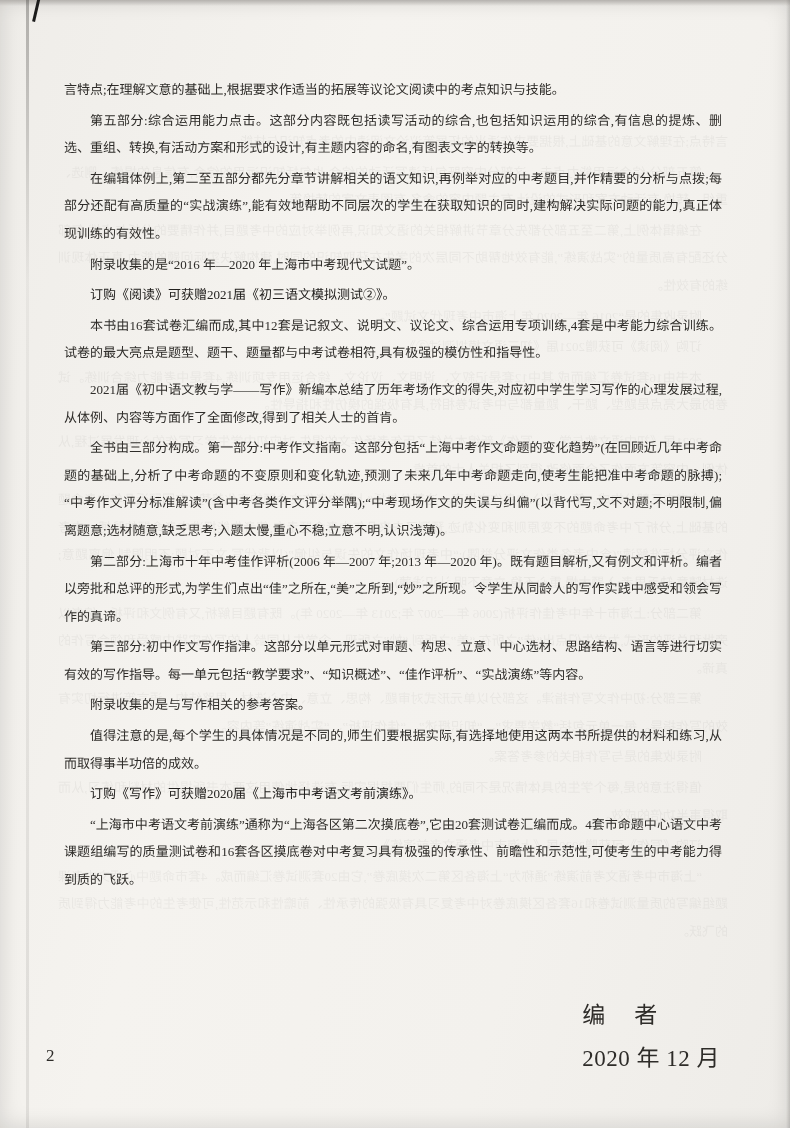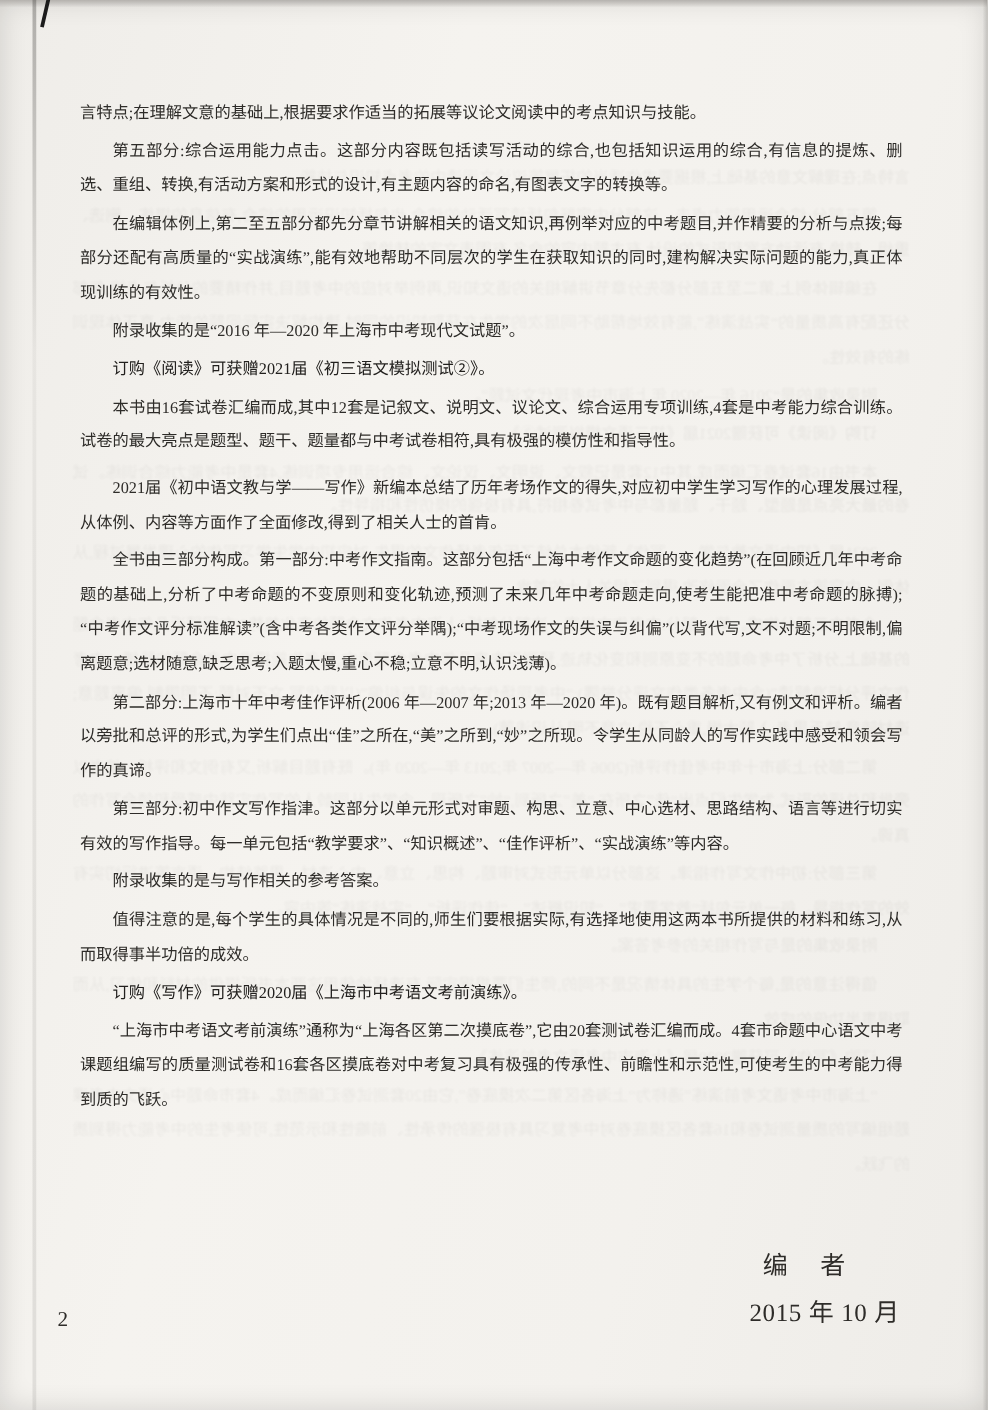--- a/index.html
+++ b/index.html
@@ -61,23 +61,23 @@
     margin: 0 0 3px 0;
     text-indent: 2em;
   }
   .para.no-indent { text-indent: 0; }
   .para.bold { font-weight: normal; color: #22201e; }
   .para.gap-top { margin-top: 9px; }
   .signature {
     position: absolute;
     right: 70px;
     top: 996px;
-    text-align: center;
+    text-align: left;
     color: #2e2c29;
-    font-size: 20px;
+    font-size: 23px;
   }
   .sig-name {
     padding-right: 30px;
     letter-spacing: 3px;
     margin-bottom: 9px;
   }
   .sig-date { letter-spacing: 0.5px; }
   .page-num {
     position: absolute;
     left: 46px;
@@ -119,21 +119,21 @@
     <p class="para">第二部分:上海市十年中考佳作评析(2006 年—2007 年;2013 年—2020 年)。既有题目解析,又有例文和评析。编者以旁批和总评的形式,为学生们点出“佳”之所在,“美”之所到,“妙”之所现。令学生从同龄人的写作实践中感受和领会写作的真谛。</p>
     <p class="para">第三部分:初中作文写作指津。这部分以单元形式对审题、构思、立意、中心选材、思路结构、语言等进行切实有效的写作指导。每一单元包括“教学要求”、“知识概述”、“佳作评析”、“实战演练”等内容。</p>
     <p class="para">附录收集的是与写作相关的参考答案。</p>
     <p class="para">值得注意的是,每个学生的具体情况是不同的,师生们要根据实际,有选择地使用这两本书所提供的材料和练习,从而取得事半功倍的成效。</p>
     <p class="para bold">订购《写作》可获赠2020届《上海市中考语文考前演练》。</p>
     <p class="para">“上海市中考语文考前演练”通称为“上海各区第二次摸底卷”,它由20套测试卷汇编而成。4套市命题中心语文中考课题组编写的质量测试卷和16套各区摸底卷对中考复习具有极强的传承性、前瞻性和示范性,可使考生的中考能力得到质的飞跃。</p>
   </div>
 
   <div class="signature">
     <div class="sig-name">编　者</div>
-    <div class="sig-date">2015 年 10 月</div>
+    <div class="sig-date">2020 年 12 月</div>
   </div>
 
   <div class="page-num">2</div>
 <div class="content ghost" aria-hidden="true">
     <p class="para no-indent">言特点;在理解文意的基础上,根据要求作适当的拓展等议论文阅读中的考点知识与技能。</p>
     <p class="para">第五部分:综合运用能力点击。这部分内容既包括读写活动的综合,也包括知识运用的综合,有信息的提炼、删选、重组、转换,有活动方案和形式的设计,有主题内容的命名,有图表文字的转换等。</p>
     <p class="para">在编辑体例上,第二至五部分都先分章节讲解相关的语文知识,再例举对应的中考题目,并作精要的分析与点拨;每部分还配有高质量的“实战演练”,能有效地帮助不同层次的学生在获取知识的同时,建构解决实际问题的能力,真正体现训练的有效性。</p>
     <p class="para">附录收集的是“2016 年—2020 年上海市中考现代文试题”。</p>
     <p class="para bold">订购《阅读》可获赠2021届《初三语文模拟测试②》。</p>
     <p class="para">本书由16套试卷汇编而成,其中12套是记叙文、说明文、议论文、综合运用专项训练,4套是中考能力综合训练。试卷的最大亮点是题型、题干、题量都与中考试卷相符,具有极强的模仿性和指导性。</p>

